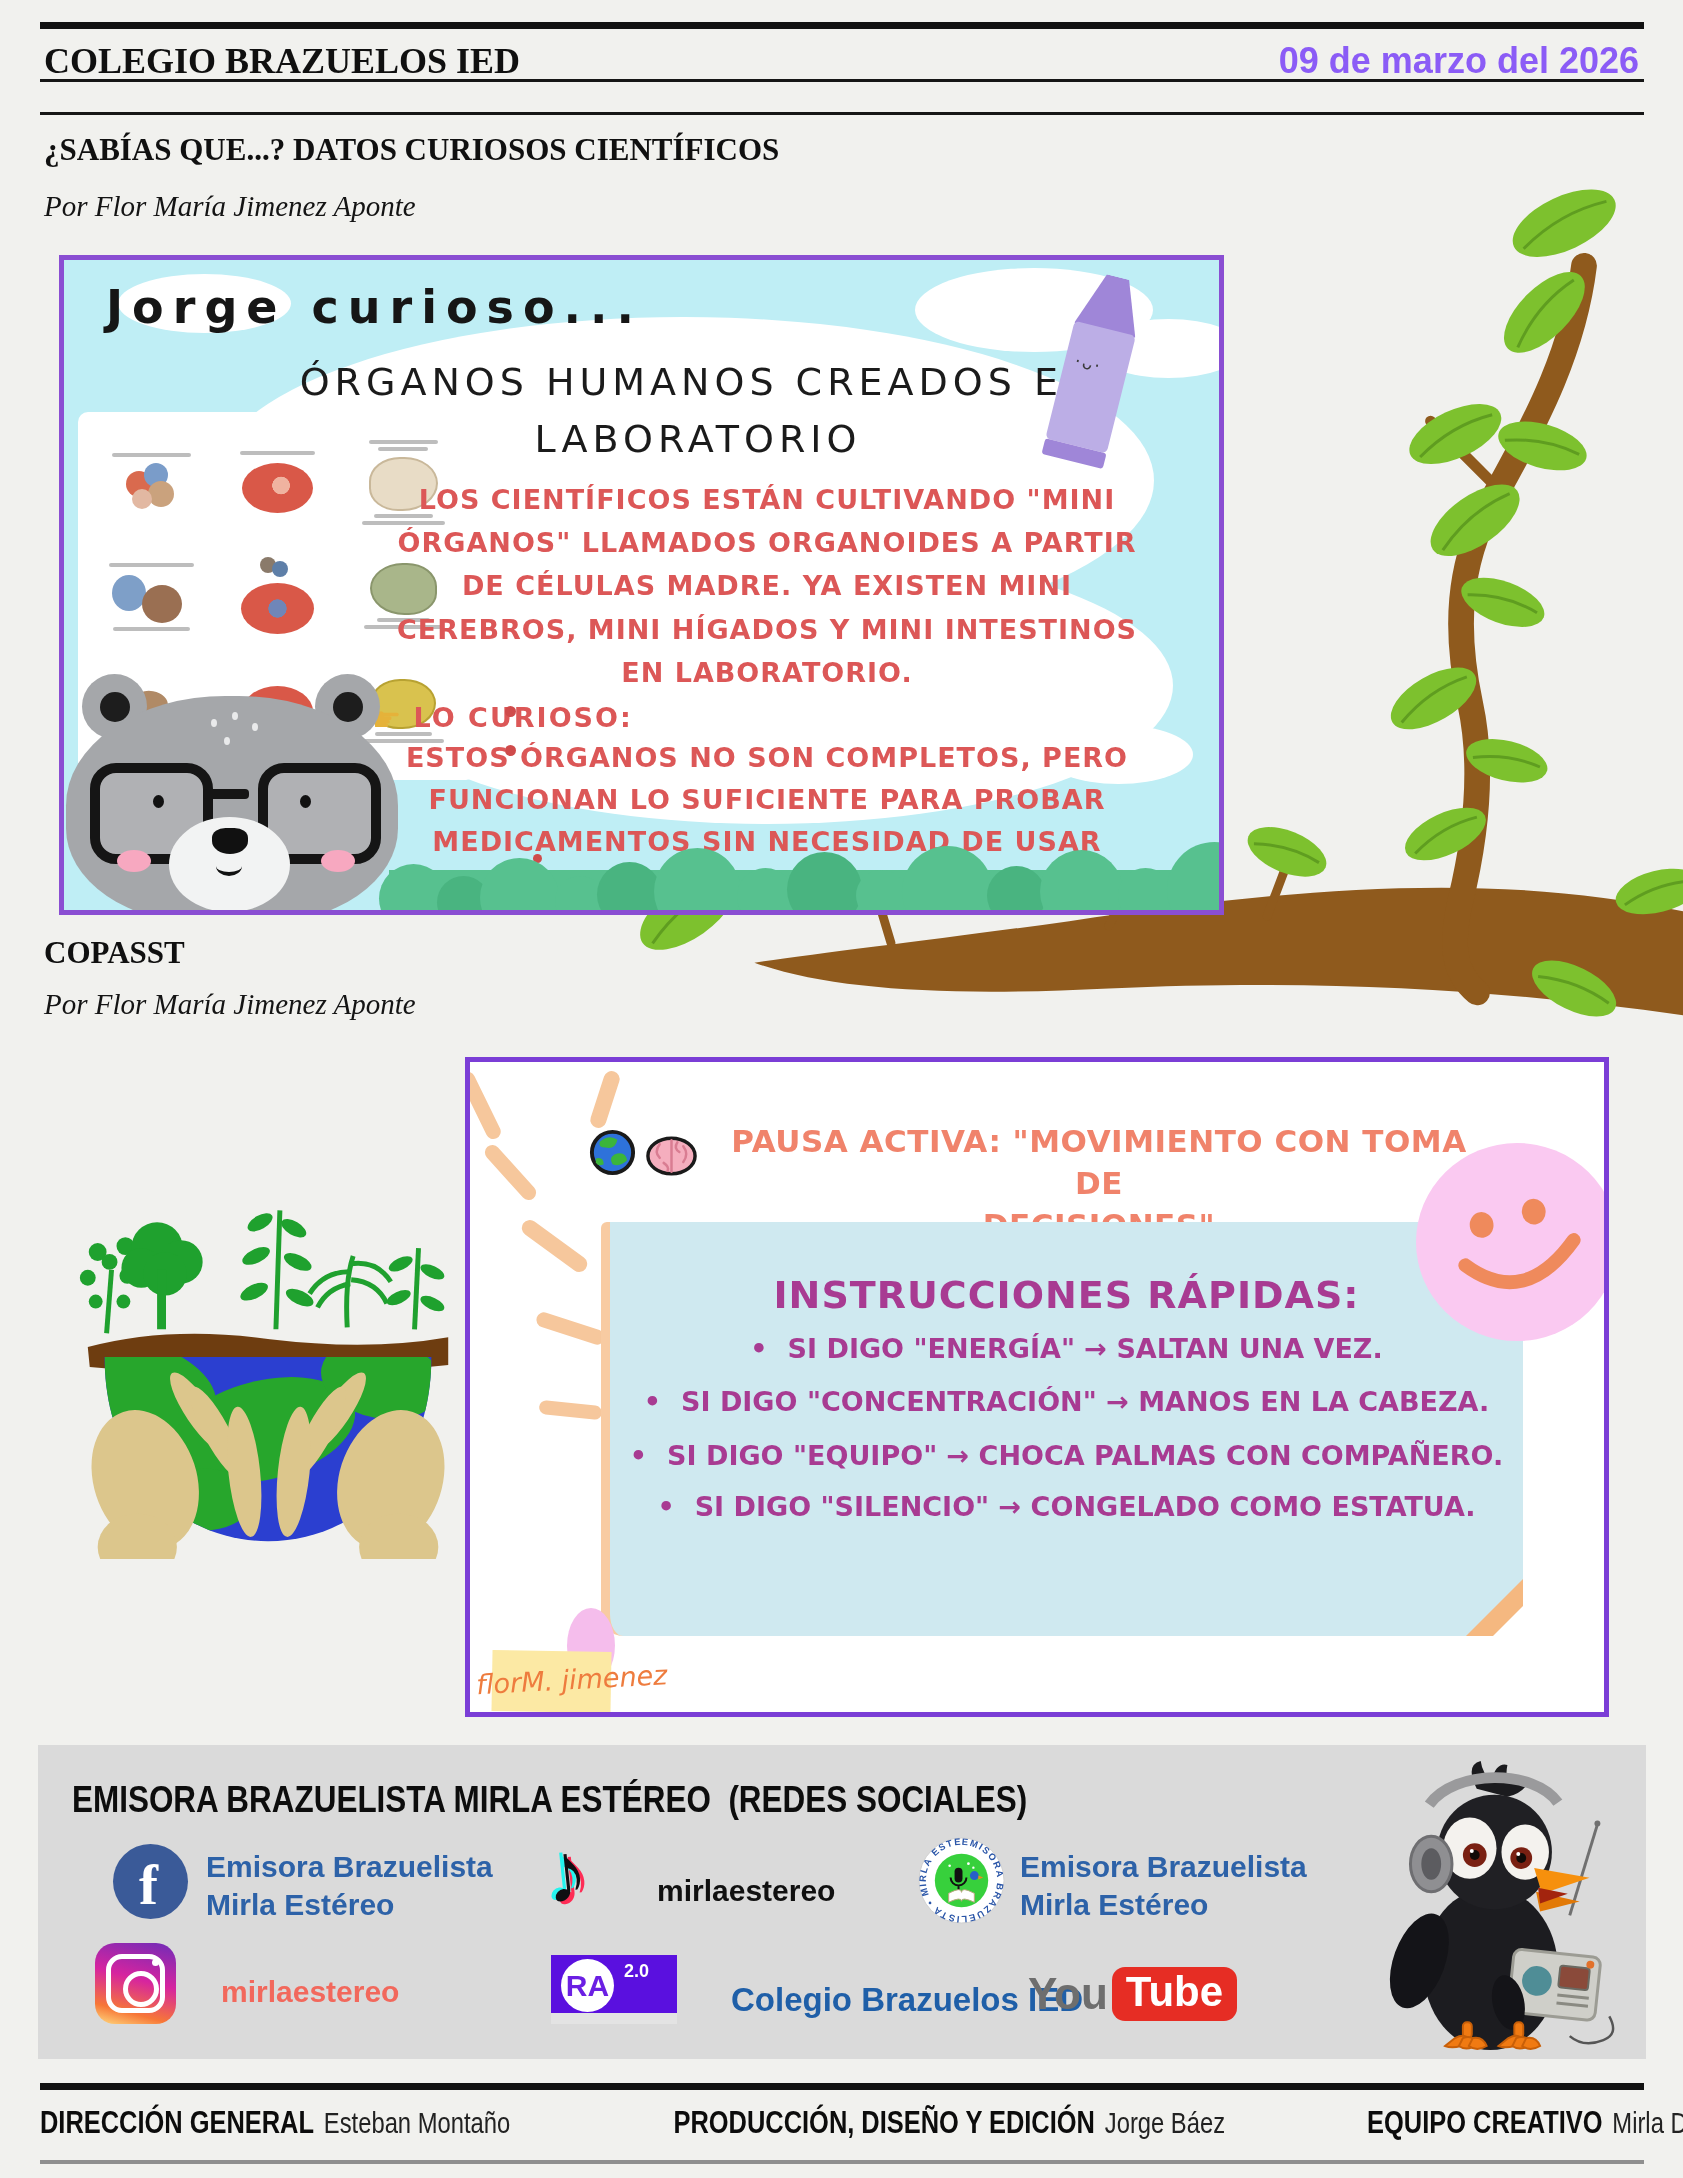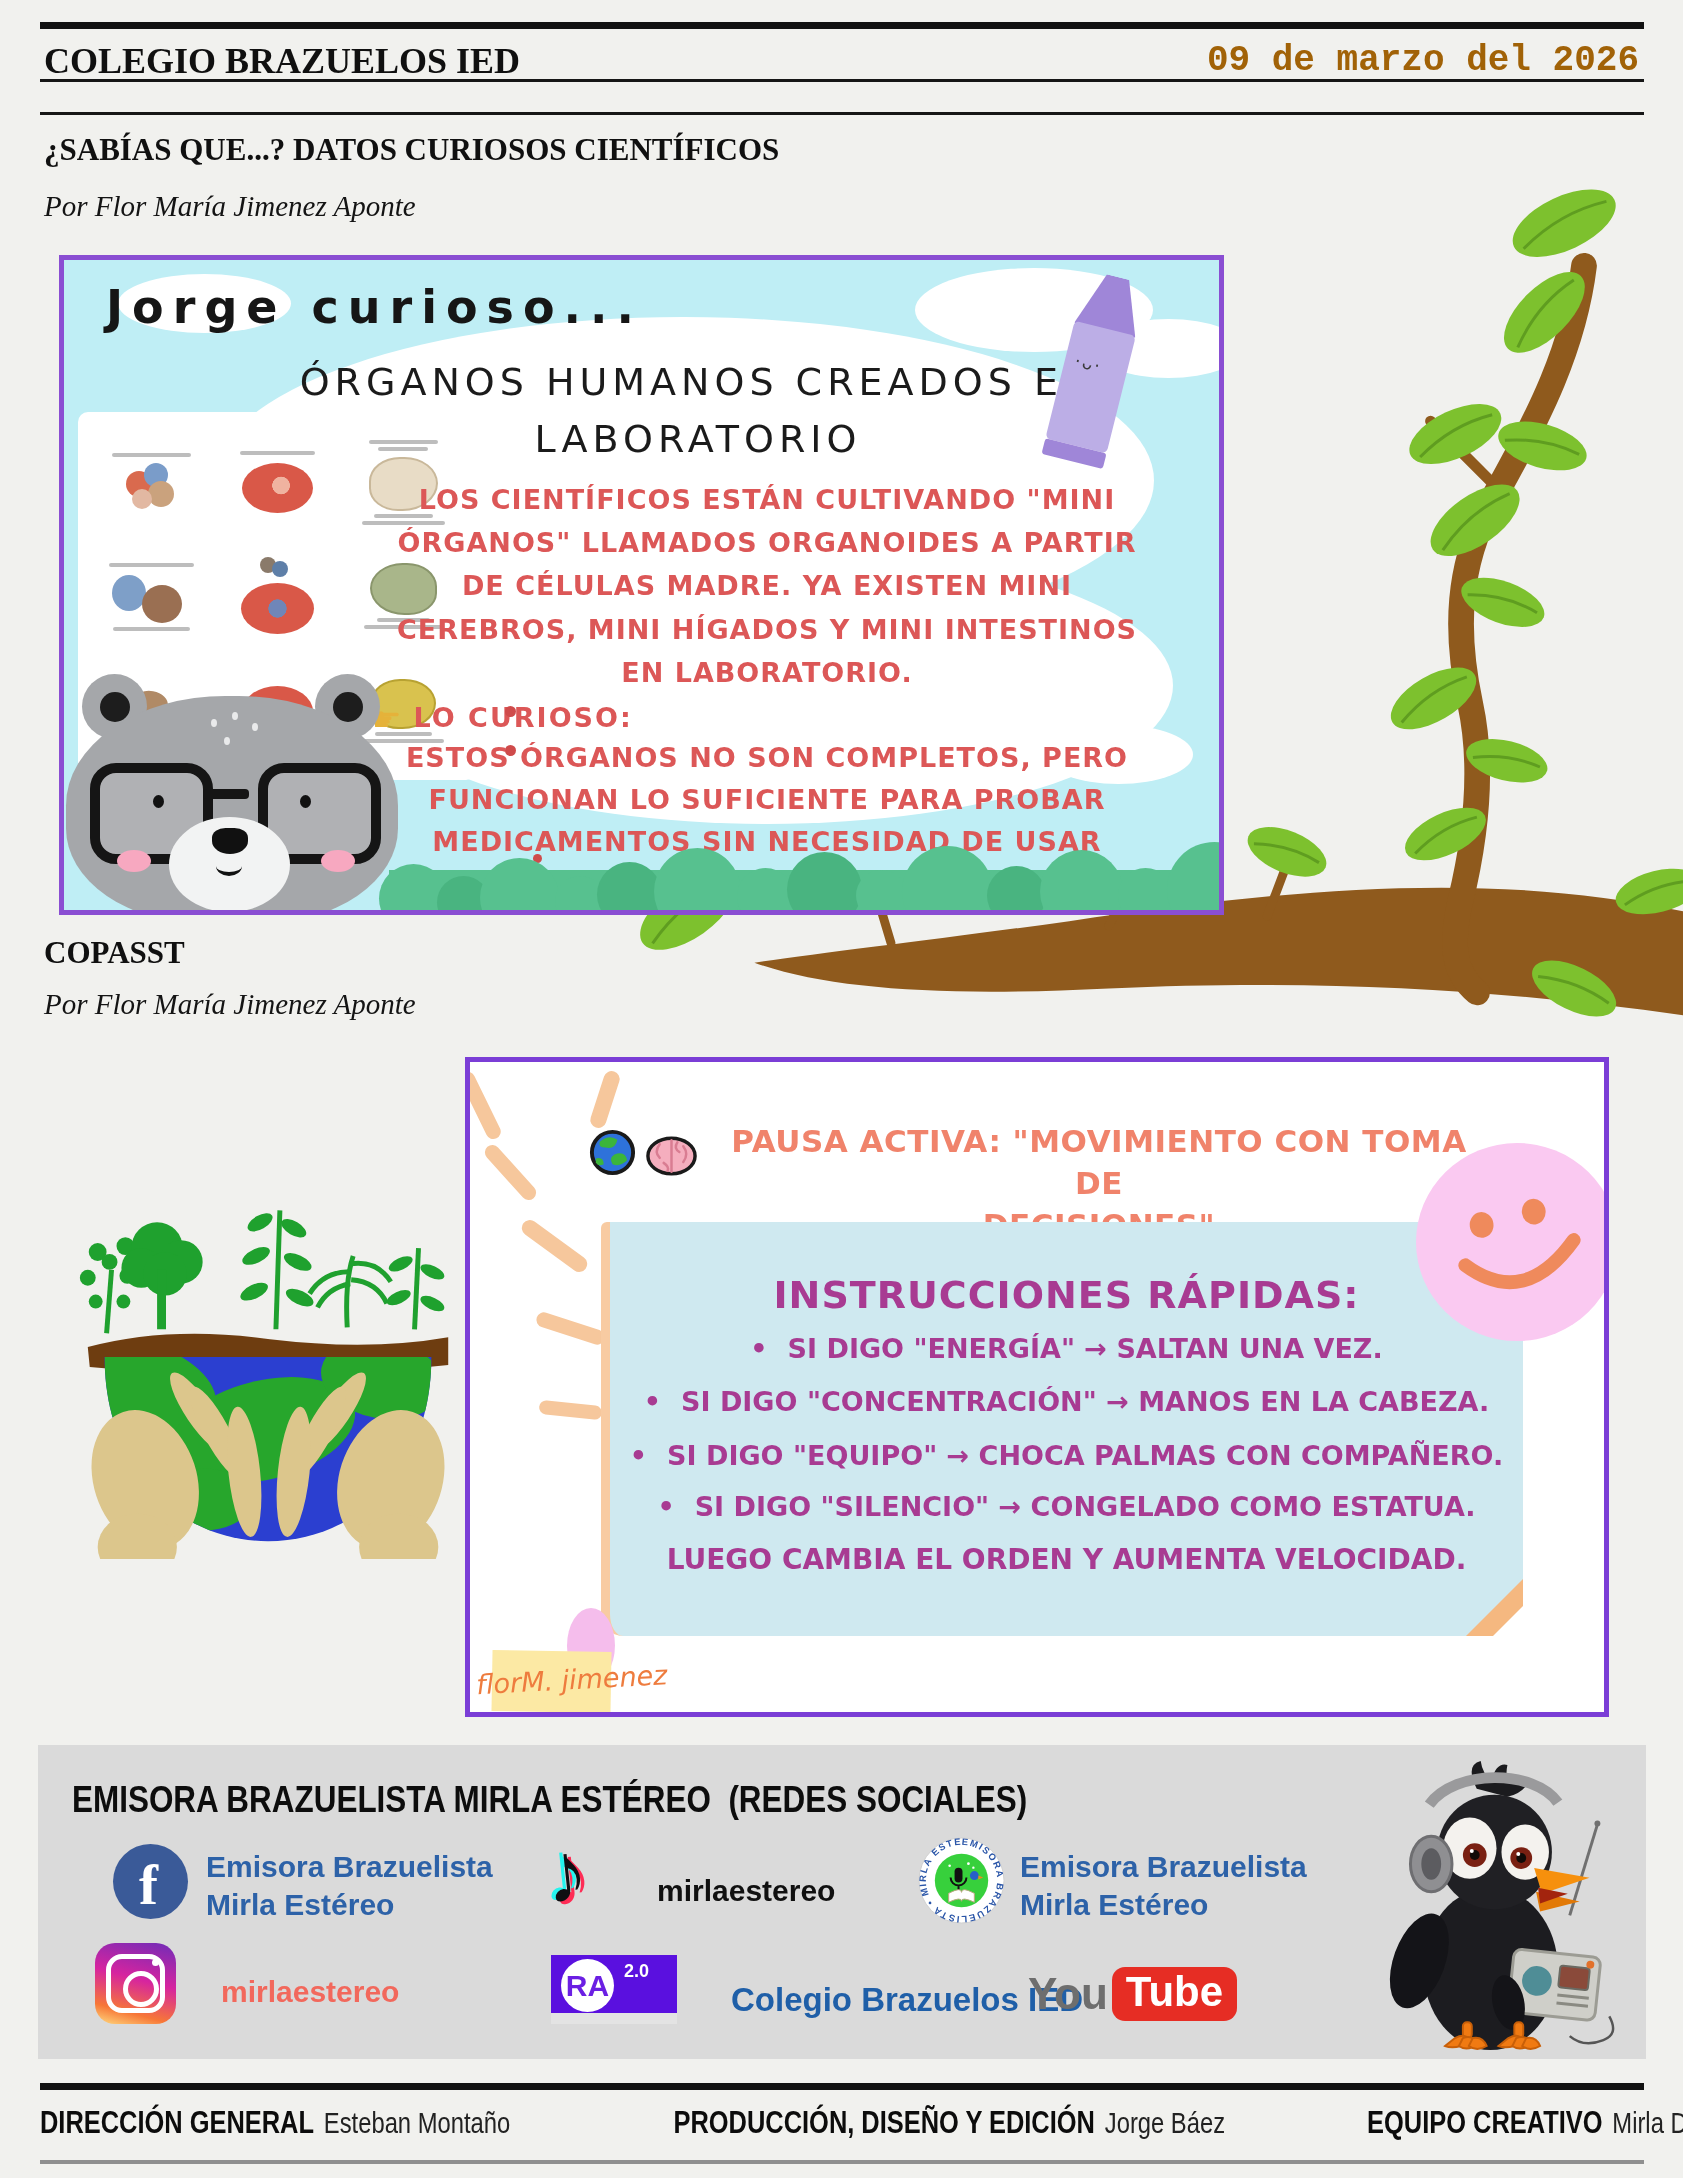--- a/index.html
+++ b/index.html
@@ -1,21 +1,21 @@
 <!DOCTYPE html>
 <html><head>
 <meta charset="utf-8">
 <style>
   html,body{margin:0;padding:0;}
   body{width:1683px;height:2178px;background:#f1f1ee;font-family:"Liberation Sans",sans-serif;position:relative;overflow:hidden;}
   .abs{position:absolute;}
   
   .topbar{position:absolute;left:40px;top:22px;width:1604px;height:7px;background:#111;}
   .masthead-name{position:absolute;left:44px;top:40px;font-family:"Liberation Serif",serif;font-weight:bold;font-size:36px;color:#101010;}
-  .masthead-date{position:absolute;right:44px;top:40px;font-family:Liberation Mono, monospace;font-weight:bold;font-size:36px;color:#a16207;}
+  .masthead-date{position:absolute;right:44px;top:40px;font-family:Liberation Sans, sans-serif;font-weight:bold;font-size:36px;color:#8b5cf6;}
   .rule{position:absolute;left:40px;width:1604px;height:3px;background:#161616;}
   .sec-title{position:absolute;left:44px;font-family:"Liberation Serif",serif;font-weight:bold;font-size:31px;color:#101010;margin:0;}
   .byline{position:absolute;left:44px;font-family:"Liberation Serif",serif;font-style:italic;font-size:29px;color:#141414;}
   
   .card1{position:absolute;left:59px;top:255px;width:1155px;height:650px;background:#bfeef5;border:5px solid #8a4ed2;overflow:hidden;}
   .cloud{position:absolute;background:#fff;border-radius:50%;}
   .kicker{position:absolute;left:42px;top:20px;font-family:"DejaVu Sans",sans-serif;font-size:46px;font-weight:bold;letter-spacing:9px;color:#161616;}
   .c1-title{position:absolute;left:149px;top:94px;width:970px;text-align:center;font-family:"DejaVu Sans",sans-serif;font-size:38px;letter-spacing:5px;line-height:1.5;color:#1b1b1b;}
   .c1-body{position:absolute;left:307px;top:218px;width:792px;text-align:center;font-family:"DejaVu Sans",sans-serif;font-weight:bold;font-size:27px;letter-spacing:1px;line-height:1.6;color:#dc5757;}
   .c1-pointer{position:absolute;left:307px;top:439px;width:792px;font-family:"DejaVu Sans",sans-serif;font-weight:bold;font-size:27px;letter-spacing:2px;color:#dc5757;}
@@ -410,21 +410,20 @@
       <div>PAUSA ACTIVA: "MOVIMIENTO CON TOMA DE</div>
       <div>DECISIONES"</div>
     </div>
 
     <div class="panel">
       <div class="subtitle">INSTRUCCIONES RÁPIDAS:</div>
       <div class="bline" style="top:111px;"><span class="bdot">•</span><span>SI DIGO "ENERGÍA" → SALTAN UNA VEZ.</span></div>
       <div class="bline" style="top:164px;"><span class="bdot">•</span><span>SI DIGO "CONCENTRACIÓN" → MANOS EN LA CABEZA.</span></div>
       <div class="bline" style="top:218px;"><span class="bdot">•</span><span>SI DIGO "EQUIPO" → CHOCA PALMAS CON COMPAÑERO.</span></div>
       <div class="bline" style="top:269px;"><span class="bdot">•</span><span>SI DIGO "SILENCIO" → CONGELADO COMO ESTATUA.</span></div>
-      <div class="closing">LUEGO CAMBIA EL ORDEN Y AUMENTA VELOCIDAD.</div>
       <div class="fold"></div>
     </div>
 
     <svg class="abs" style="left:943px;top:79px;" width="208" height="203" viewBox="0 0 210 205">
       <ellipse cx="105" cy="102" rx="102" ry="100" fill="#fac9f1"></ellipse>
       <g transform="rotate(-8 105 102)">
         <ellipse cx="72" cy="80" rx="12" ry="13" fill="#ef8a5c"></ellipse>
         <ellipse cx="126" cy="74" rx="12" ry="13" fill="#ef8a5c"></ellipse>
         <path d="M50,118 Q103,170 162,108" stroke="#ef8a5c" stroke-width="14" fill="none" stroke-linecap="round"></path>
       </g>

